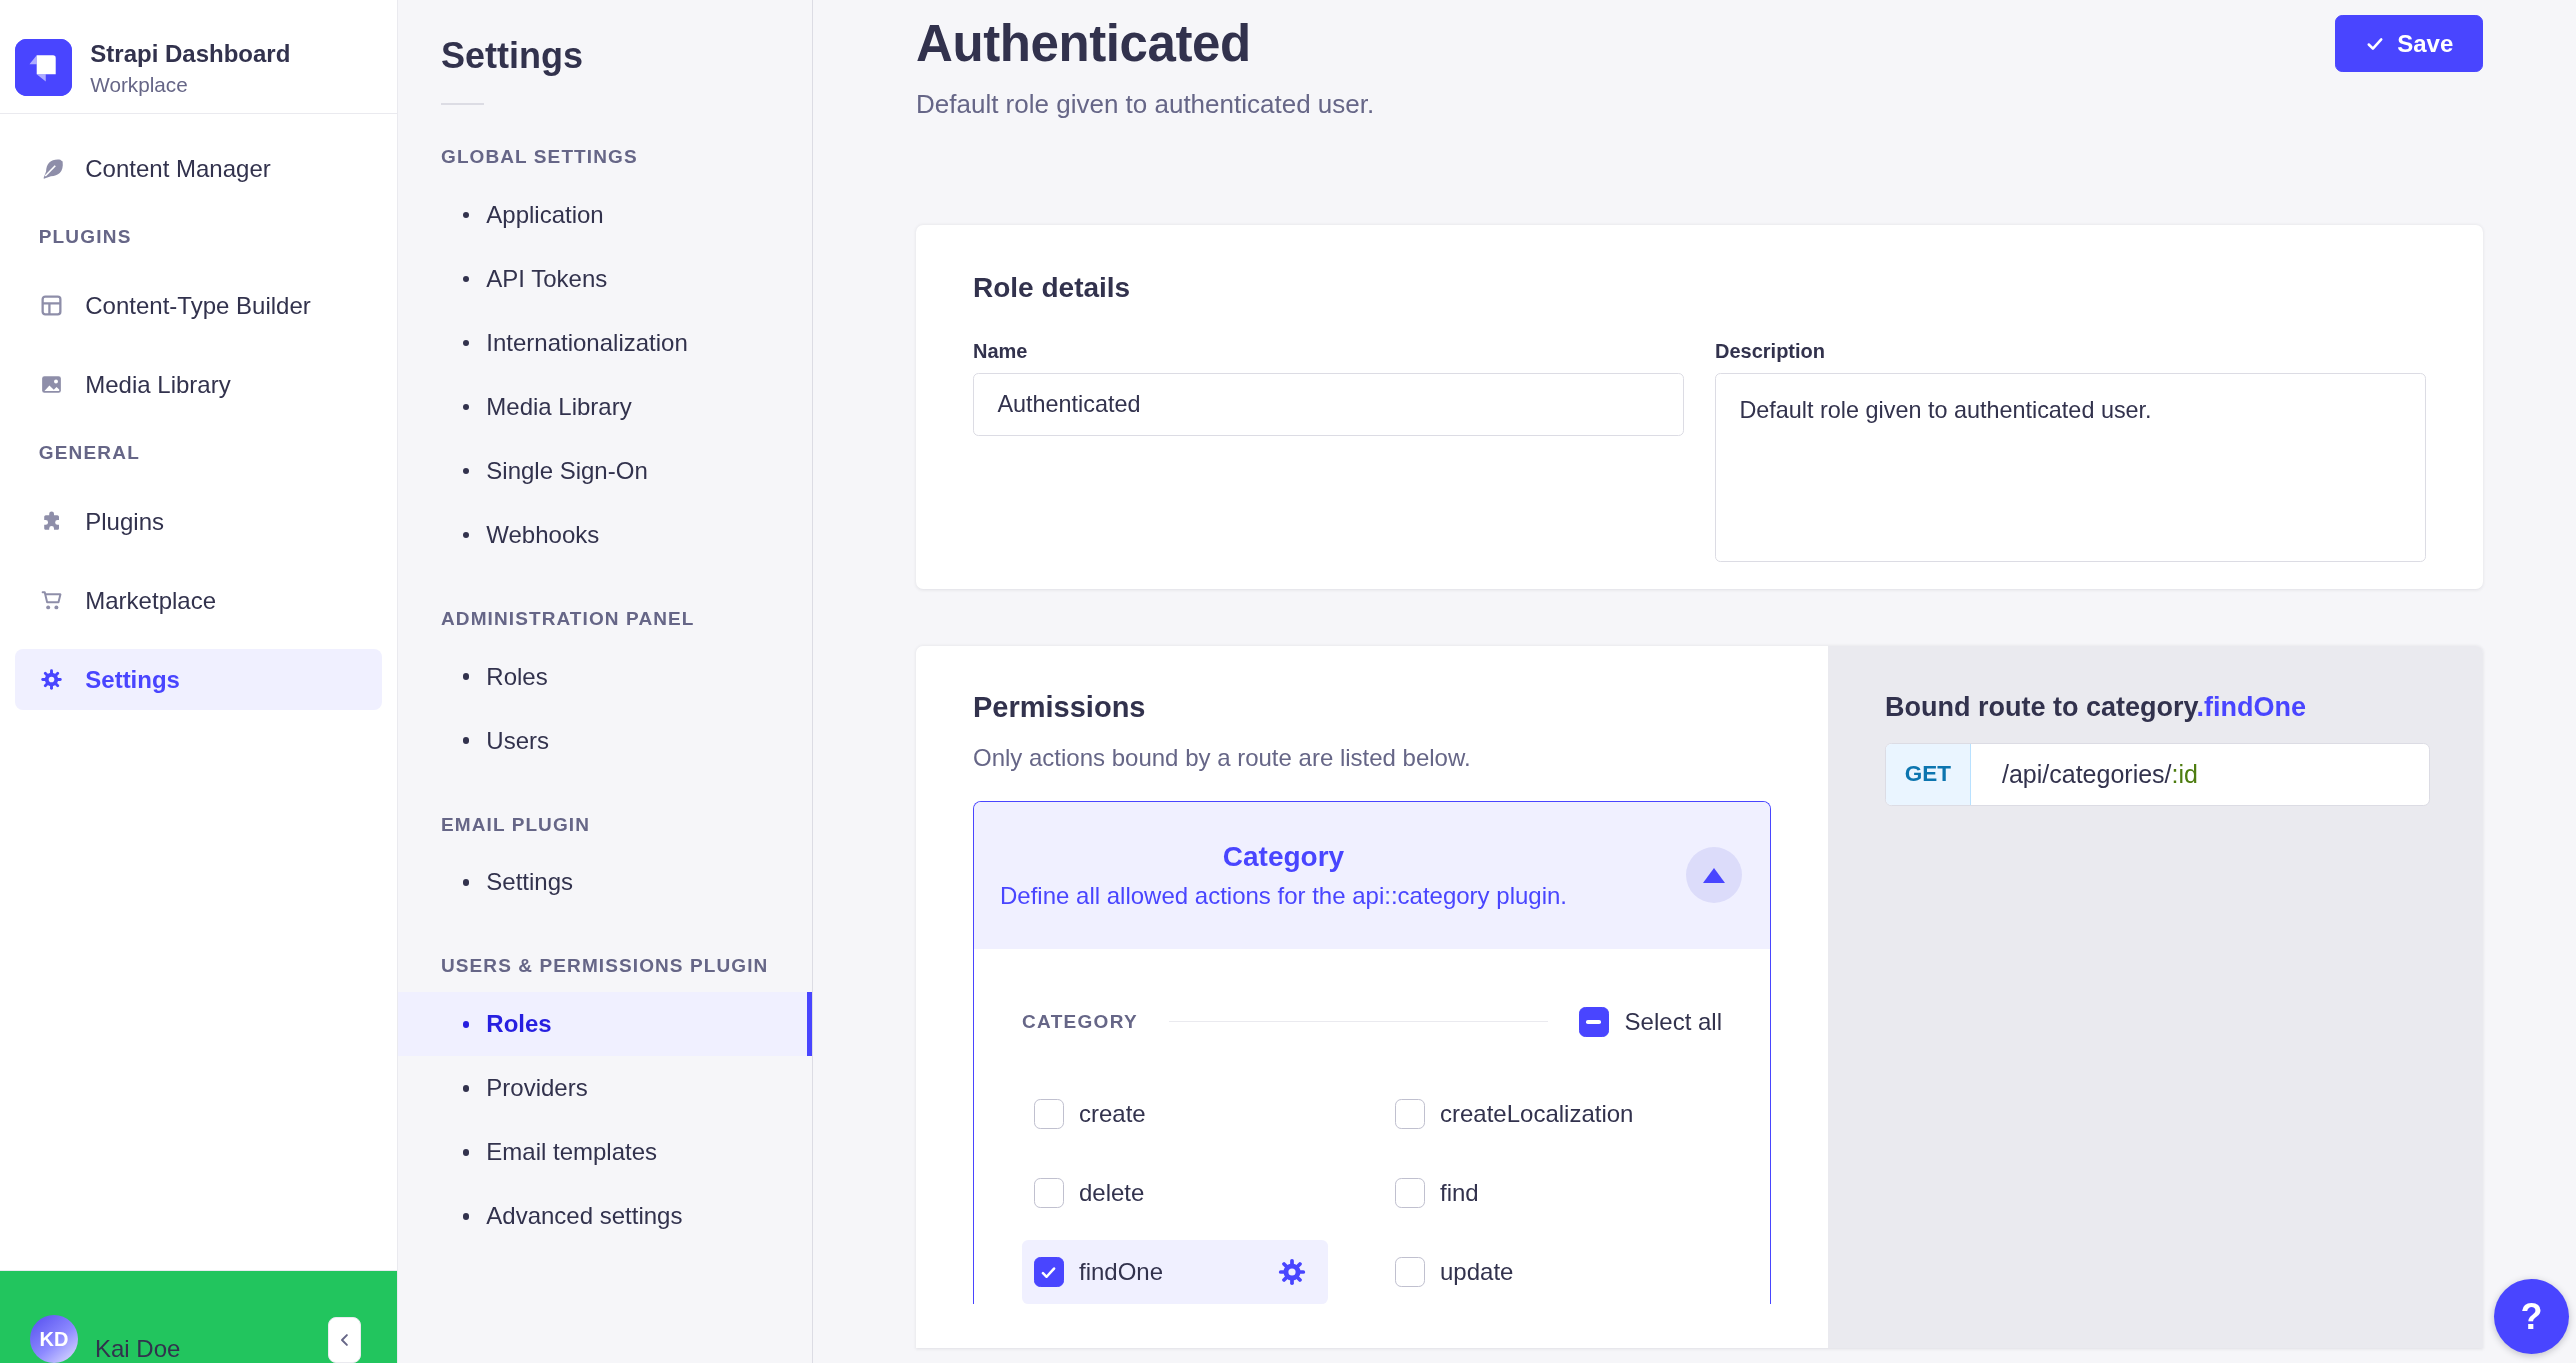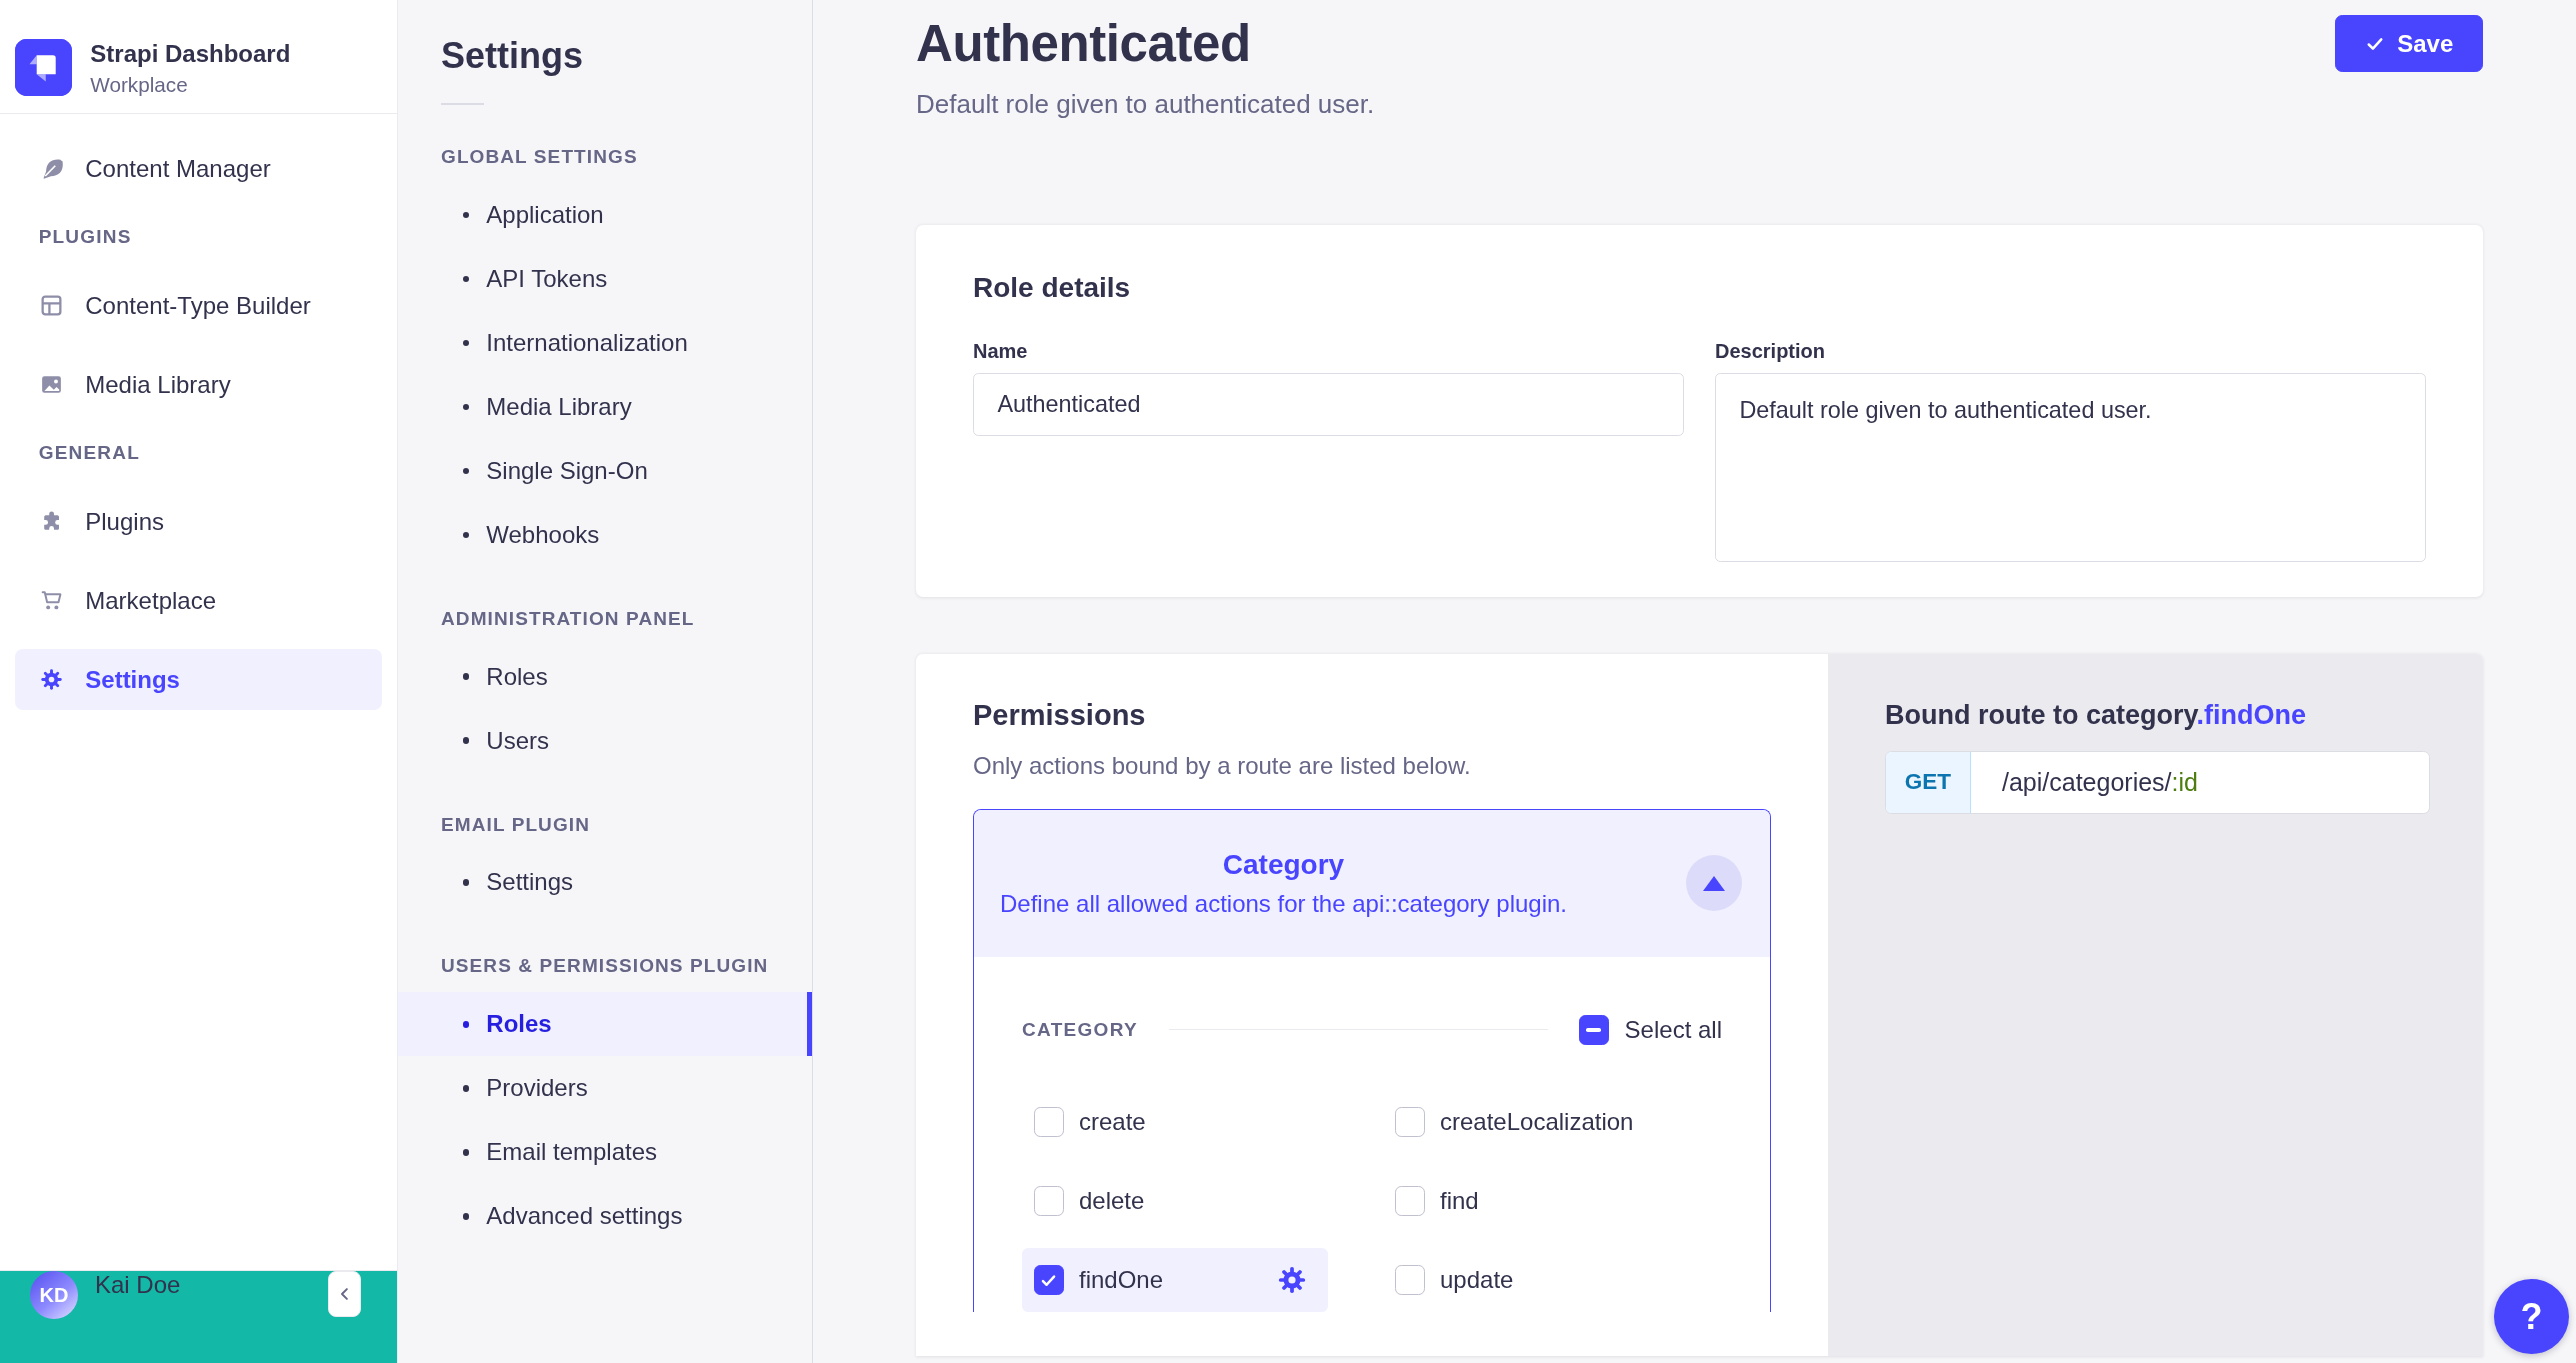--- a/index.html
+++ b/index.html
@@ -17,21 +17,21 @@
   .brand-title { font-size:24px; font-weight:700; color:#32324d; line-height:1.25; }
   .brand-sub { font-size:20.7px; color:#666687; margin-top:3.6px; }
   .nav-body { padding:24px 15.3px 0; }
   .nav-item { height:61px; border-radius:8px; display:flex; align-items:center; padding:0 23.4px; gap:21.6px; margin-bottom:18px; font-size:24px; color:#32324d; cursor:pointer; }
   .nav-item .nav-icon { width:25px; height:25px; color:#8e8ea9; flex:none; display:flex; }
   .nav-item .nav-icon svg { width:25px; height:25px; }
   .nav-item.active { background:#f0f0ff; color:#4945ff; font-weight:600; }
   .nav-item.active .nav-icon { color:#4945ff; }
   .nav-item.active .gear-hole { fill:#f0f0ff; }
   .nav-label { font-size:19px; font-weight:700; color:#666687; letter-spacing:1.2px; margin:27px 0 27px 23.4px; }
-  .nav-footer { position:absolute; left:0; right:0; bottom:0; height:93px; border-top:0.9px solid #eaeaef; display:flex; align-items:flex-start; padding:0 36px 0 30px; gap:17px; background:#14b8a6; }
+  .nav-footer { position:absolute; left:0; right:0; bottom:0; height:93px; border-top:0.9px solid #eaeaef; display:flex; align-items:flex-end; padding:0 36px 0 30px; gap:17px; background:#22c55e; }
   .avatar { width:48px; height:48px; border-radius:50%; background:linear-gradient(140deg,#5752f0 5%,#8d8aff 55%,#e4e4ff 100%); color:#fff; font-size:20px; font-weight:700; display:flex; align-items:center; justify-content:center; flex:none; }
   .user-name { font-size:24px; color:#32324d; }
   .collapse-btn { margin-left:auto; width:33px; height:46px; background:#fff; border:0.9px solid #eaeaef; border-radius:8px; color:#666687; display:flex; align-items:center; justify-content:center; cursor:pointer; }
   .collapse-btn svg { width:18px; height:18px; }
 
   
   .sub-nav { width:415px; background:#f6f6f9; border-right:0.9px solid #dcdce4; padding-top:36px; flex:none; }
   .subnav-title { font-size:36px; font-weight:700; color:#32324d; padding-left:43px; line-height:40px; }
   .subnav-divider { width:43px; height:1.8px; background:#dcdce4; margin:27px 0 0 43px; }
   .subnav-label { font-size:19px; font-weight:700; color:#666687; letter-spacing:1.1px; margin:41px 0 14.4px; padding-left:43px; line-height:22.5px; }
@@ -42,21 +42,21 @@
   .subnav-item.active::after { content:""; position:absolute; right:0; top:0; bottom:0; width:5.4px; background:#4945ff; }
 
   
   .main { flex:1; position:relative; overflow:hidden; }
   .page-header { display:flex; justify-content:space-between; align-items:flex-start; padding:15.3px 93px 0 103px; }
   .page-title { font-size:51px; font-weight:700; color:#32324d; line-height:58px; letter-spacing:-0.4px; }
   .page-subtitle { font-size:26px; color:#666687; margin-top:16px; }
   .save-btn { width:148px; height:57px; background:#4945ff; border:0.9px solid #4945ff; border-radius:7.2px; color:#fff; font-size:24px; font-weight:600; display:flex; align-items:center; justify-content:center; gap:12.6px; cursor:pointer; font-family:inherit; }
   .save-btn svg { width:20px; height:20px; }
 
-  .card { margin:105px 93px 0 103px; background:#fff; border-radius:7.2px; box-shadow:0 0.9px 3.6px rgba(33,33,52,0.1); padding:47px 57px 32px; }
+  .card { margin:105px 93px 0 103px; background:#fff; border-radius:7.2px; box-shadow:0 0.9px 3.6px rgba(33,33,52,0.1); padding:47px 57px 24px; }
   .card-h { font-size:28px; font-weight:600; color:#32324d; line-height:32px; }
   .fields { display:grid; grid-template-columns:1fr 1fr; gap:31px; margin-top:36px; }
   .field-label { display:block; font-size:20px; font-weight:700; color:#32324d; margin-bottom:9px; line-height:23.4px; }
   .text-input { width:100%; height:63px; border:0.9px solid #dcdce4; border-radius:5.4px; background:#fff; font-size:23.4px; color:#32324d; padding:0 23.4px; font-family:inherit; outline:none; }
   .text-area { width:100%; height:189px; border:0.9px solid #dcdce4; border-radius:5.4px; background:#fff; font-size:23.4px; color:#32324d; padding:20px 23.4px; font-family:inherit; resize:none; outline:none; line-height:1.4; }
 
   .perm-wrap { display:flex; margin:57px 93px 0 103px; height:702px; overflow:hidden; border-radius:7.2px 7.2px 0 0; box-shadow:0 0.9px 3.6px rgba(33,33,52,0.1); }
   .perm-panel { width:912px; background:#fff; padding:45px 56px 0 57px; flex:none; }
   .perm-h { font-size:29px; font-weight:600; color:#32324d; line-height:32px; }
   .perm-sub { font-size:24px; color:#666687; margin-top:20px; line-height:29px; }

